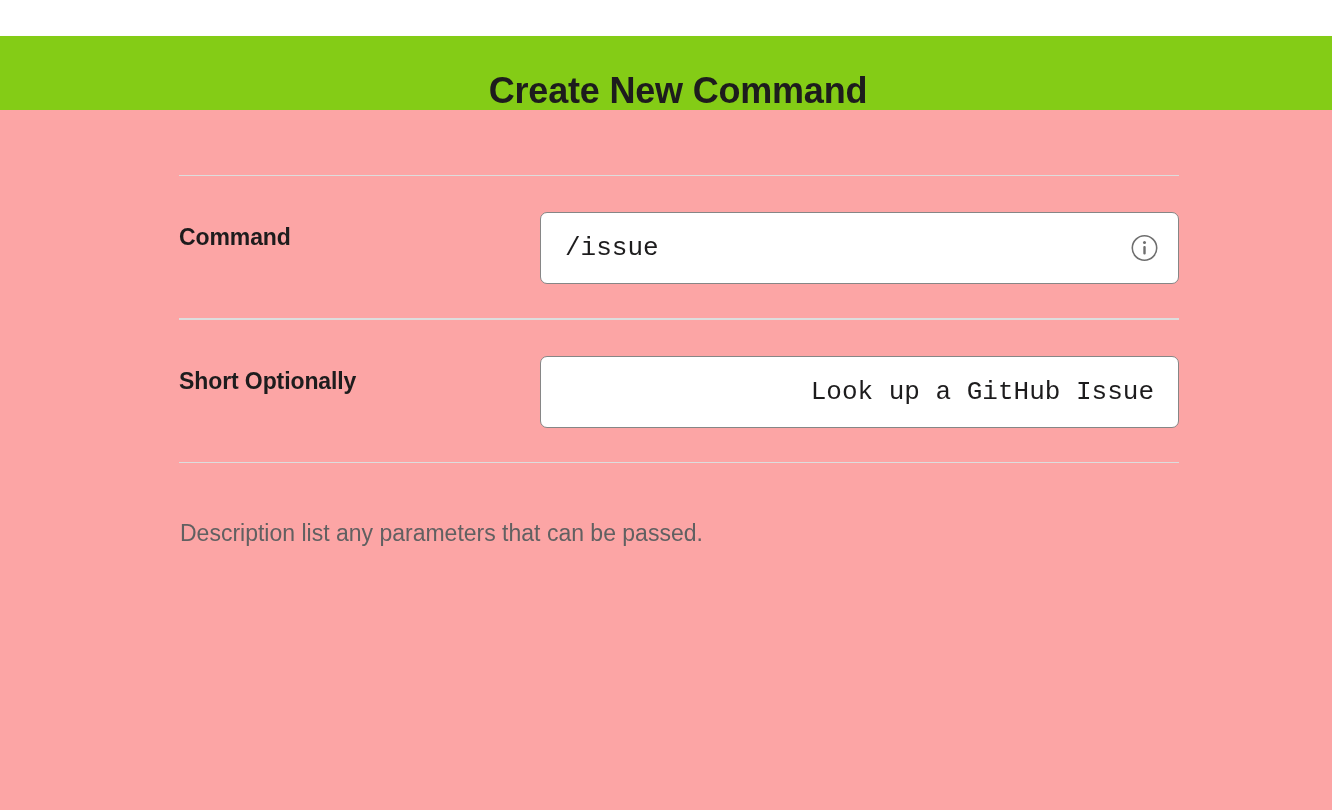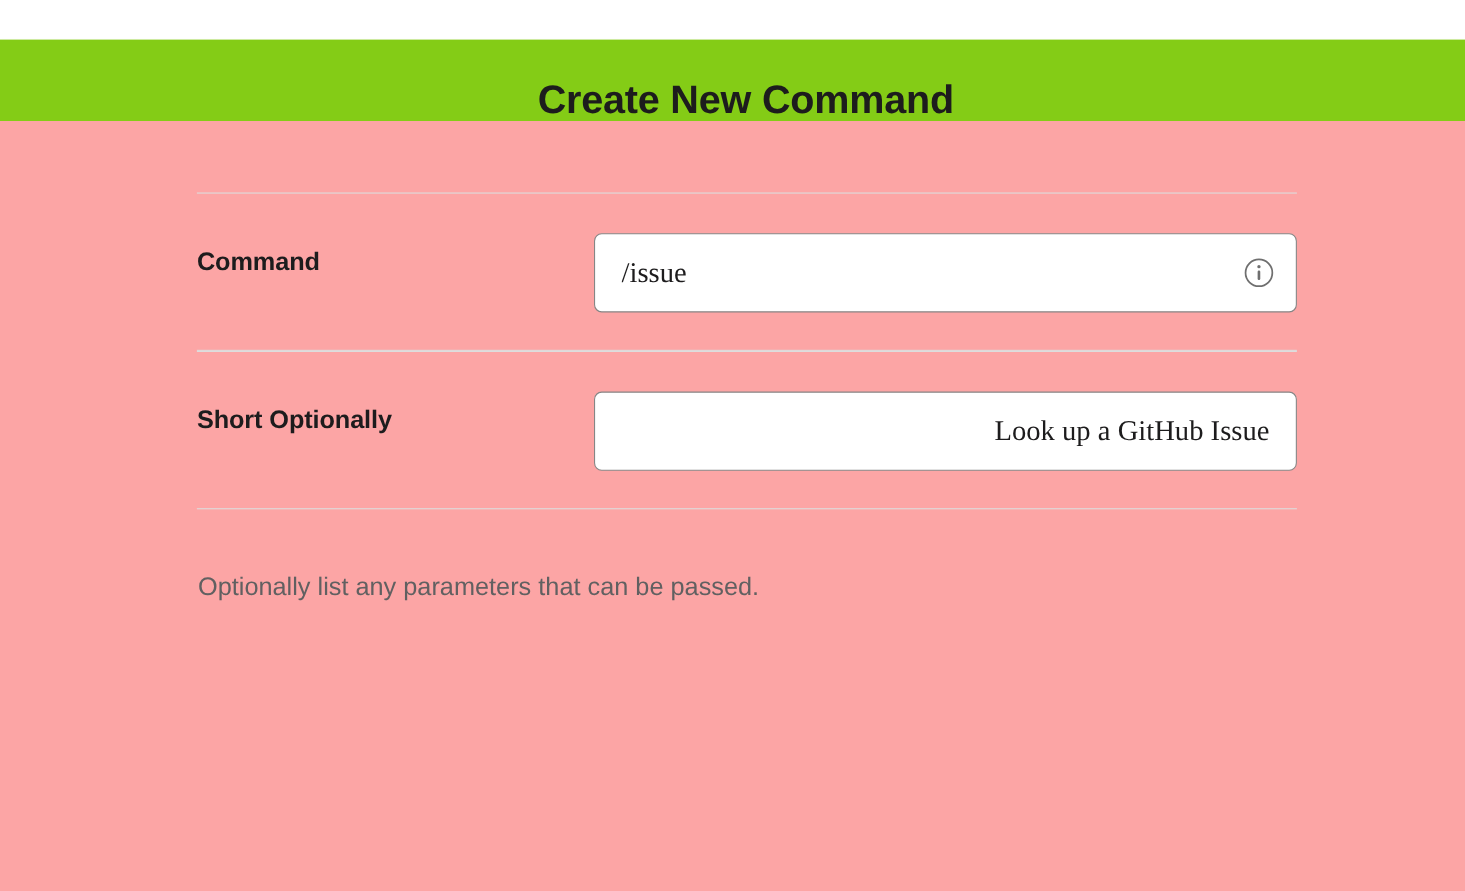--- a/index.html
+++ b/index.html
@@ -96,21 +96,21 @@
     width: 639px;
     height: 72px;
   }
 
   .text-input {
     width: 639px;
     height: 72px;
     border: 1px solid #868686;
     border-radius: 7px;
     background: #ffffff;
-    font-family: Liberation Serif, serif;
+    font-family: Liberation Mono, monospace;
     font-size: 26px;
     color: #1d1c1d;
     padding: 0 58px 0 24px;
     line-height: 70px;
     outline: none;
     white-space: nowrap;
     overflow: hidden;
     text-overflow: clip;
   }
 
@@ -176,19 +176,19 @@
           <div class="input-wrap">
             <input class="text-input no-icon" type="text" value="Look up a GitHub Issue" style="">
           </div>
         </div>
       </div>
 
       <hr class="divider">
 
       <div class="field-row">
         <div class="field-control">
-          <div class="helper-text">Optionally list any parameters that can be passed.</div>
+          <div class="helper-text">Description list any parameters that can be passed.</div>
         </div>
       </div>
 
     </div>
   </div>
 </div>
 
 </body></html>

